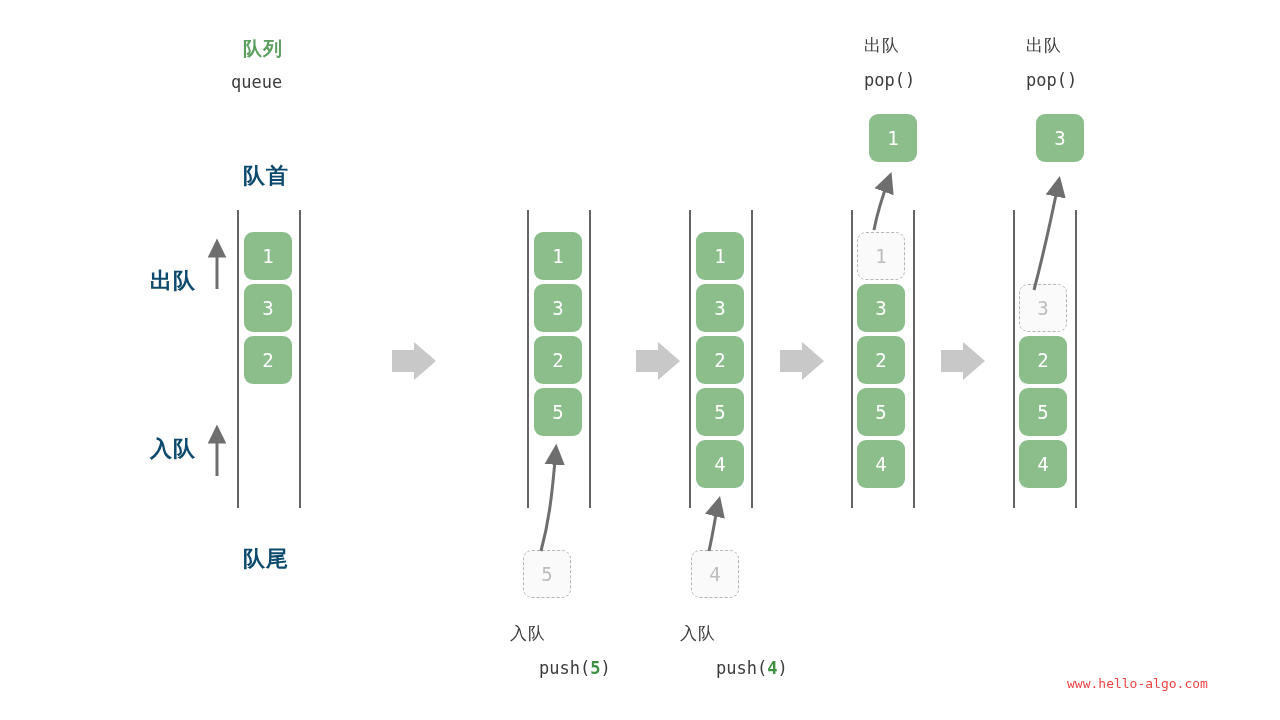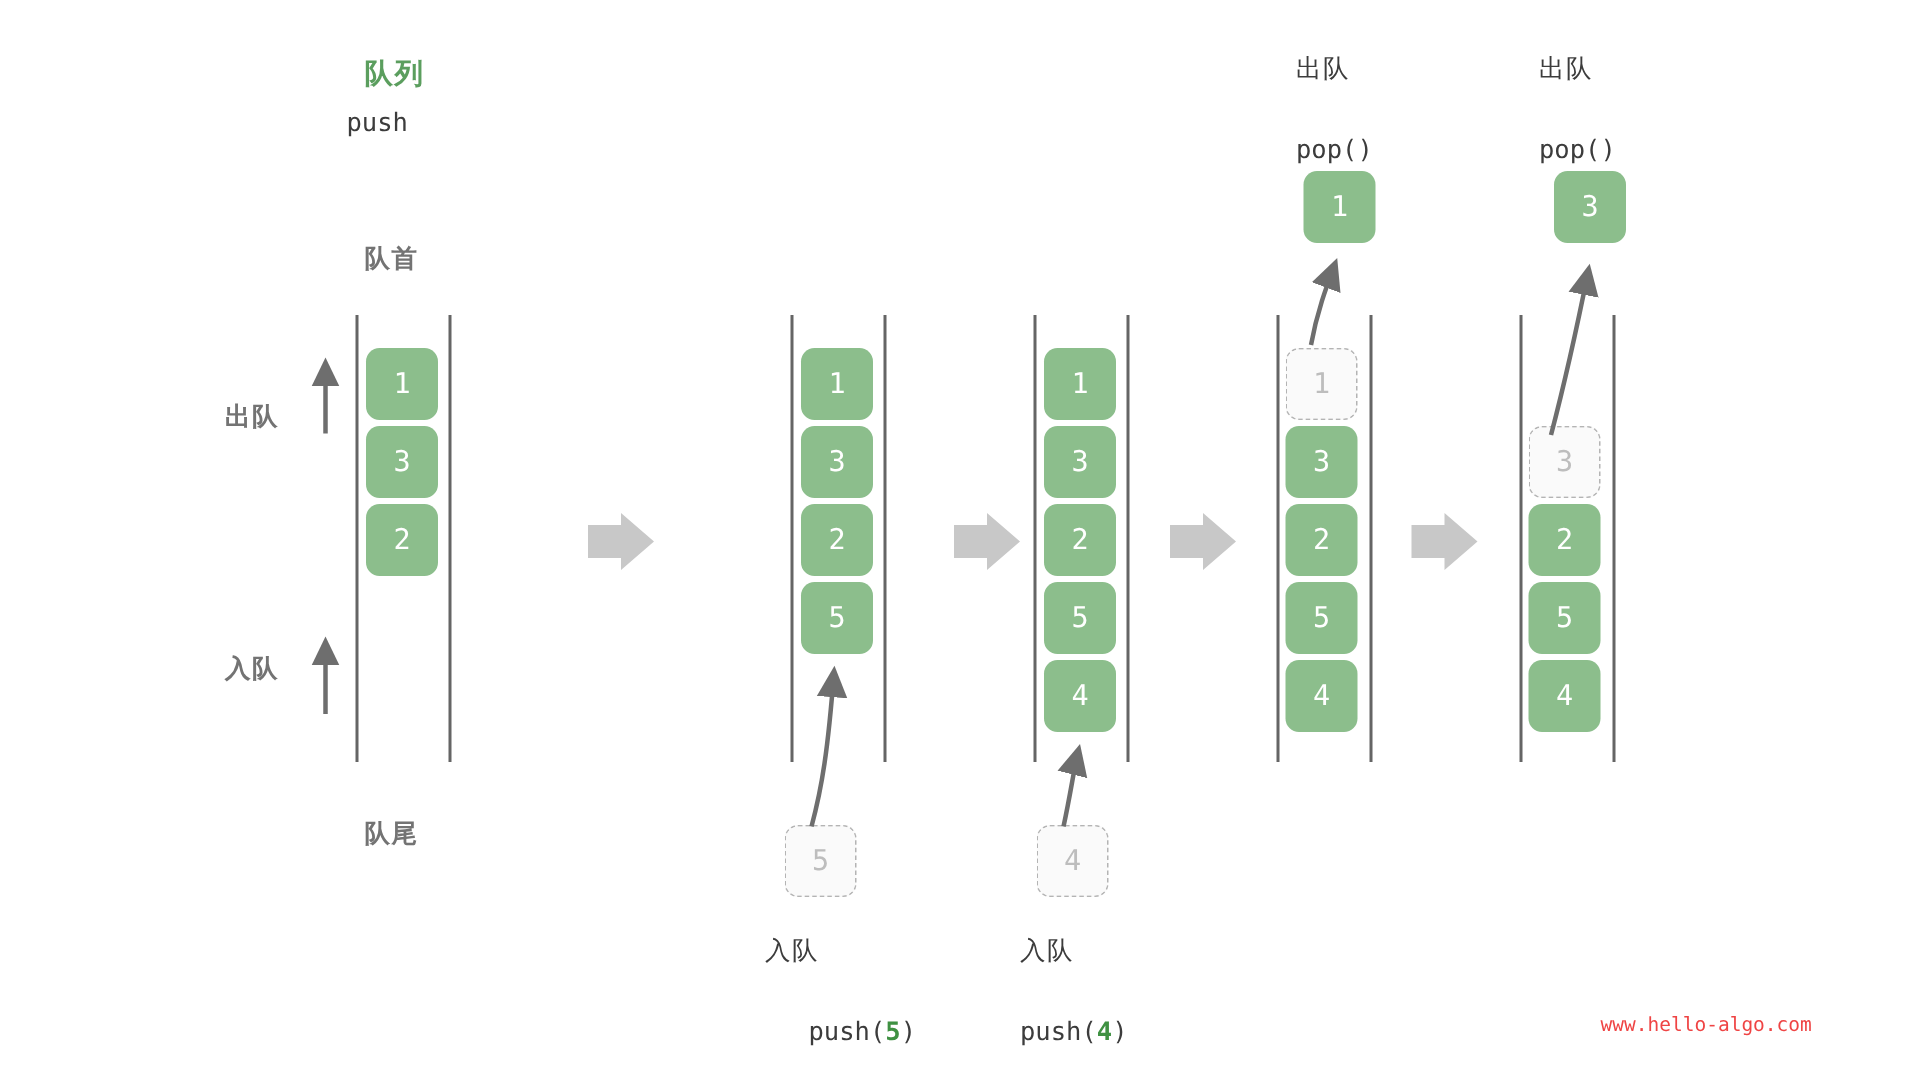--- a/index.html
+++ b/index.html
@@ -7,23 +7,23 @@
     width:1280px;height:720px;background:#ffffff;overflow:hidden;
     font-family:"Liberation Sans","DejaVu Sans",sans-serif;
     color:#3c3c3c;
   }
   #stage{position:relative;width:1280px;height:720px;}
 
   
   .lbl{position:absolute;white-space:nowrap;}
   .title-cn{font-size:19px;font-weight:bold;color:#5b9e5e;letter-spacing:1px;}
   .title-en{font-family:"DejaVu Sans Mono","Liberation Mono",monospace;font-size:17px;color:#3c3c3c;}
-  .side-lbl{font-size:17px;font-weight:bold;color:#737373;letter-spacing:1px;}
+  .side-lbl{font-size:22px;font-weight:bold;color:#0c4a6e;letter-spacing:1px;}
   .op-cn{font-size:17px;color:#3c3c3c;letter-spacing:1px;}
-  .op-code{font-family:"DejaVu Sans Mono","Liberation Mono",monospace;font-size:17px;color:#3c3c3c;margin-top:20px;}
+  .op-code{font-family:"DejaVu Sans Mono","Liberation Mono",monospace;font-size:17px;color:#3c3c3c;}
   .op-code .num{color:#3f9142;font-weight:bold;}
   .watermark{font-family:"DejaVu Sans Mono","Liberation Mono",monospace;font-size:13px;color:#ef4444;}
 
   
   .rail{position:absolute;width:1.6px;background:#4a4a4a;opacity:.85;}
 
   
   .cell{
     position:absolute;width:48px;height:48px;border-radius:9px;
     background:#8cbe8c;color:#ffffff;
@@ -37,21 +37,21 @@
 
   
   svg.overlay{position:absolute;left:0;top:0;width:1280px;height:720px;pointer-events:none;}
 </style>
 </head>
 <body>
 
 <div id="stage">
 
   <div class="lbl title-cn" style="left:243px;top:36px;">队列</div>
-  <div class="lbl title-en" style="left:231px;top:72px;">push</div>
+  <div class="lbl title-en" style="left:231px;top:72px;">queue</div>
 
   <div class="lbl side-lbl" style="left:243px;top:161px;">队首</div>
   <div class="lbl side-lbl" style="left:243px;top:544px;text-align:right;">队尾</div>
   <div class="lbl side-lbl" style="left:150px;top:266px;">出队</div>
   <div class="lbl side-lbl" style="left:150px;top:434px;">入队</div>
 
   <div>
     <div class="rail" style="left:237px;top:210px;height:298px;"></div>
     <div class="rail" style="left:299px;top:210px;height:298px;"></div>
     <div class="cell" style="left:244px;top:232px;">1</div>
@@ -74,21 +74,21 @@
   <div>
     <div class="rail" style="left:689px;top:210px;height:298px;"></div>
     <div class="rail" style="left:751px;top:210px;height:298px;"></div>
     <div class="cell" style="left:696px;top:232px;">1</div>
     <div class="cell" style="left:696px;top:284px;">3</div>
     <div class="cell" style="left:696px;top:336px;">2</div>
     <div class="cell" style="left:696px;top:388px;">5</div>
     <div class="cell" style="left:696px;top:440px;">4</div>
     <div class="cell ghost" style="left:691px;top:550px;">4</div>
     <div class="lbl op-cn" style="left:680px;top:622px;">入队</div>
-    <div class="lbl op-code" style="left:680px;top:658px;"><span>push(</span><span class="num">4</span><span>)</span></div>
+    <div class="lbl op-code" style="left:716px;top:658px;"><span>push(</span><span class="num">4</span><span>)</span></div>
   </div>
 
   <div>
     <div class="lbl op-cn" style="left:864px;top:34px;">出队</div>
     <div class="lbl op-code" style="left:864px;top:70px;"><span>pop(</span><span class="num"></span><span>)</span></div>
     <div class="cell" style="left:869px;top:114px;">1</div>
     <div class="rail" style="left:851px;top:210px;height:298px;"></div>
     <div class="rail" style="left:913px;top:210px;height:298px;"></div>
     <div class="cell ghost" style="left:857px;top:232px;">1</div>
     <div class="cell" style="left:857px;top:284px;">3</div>

